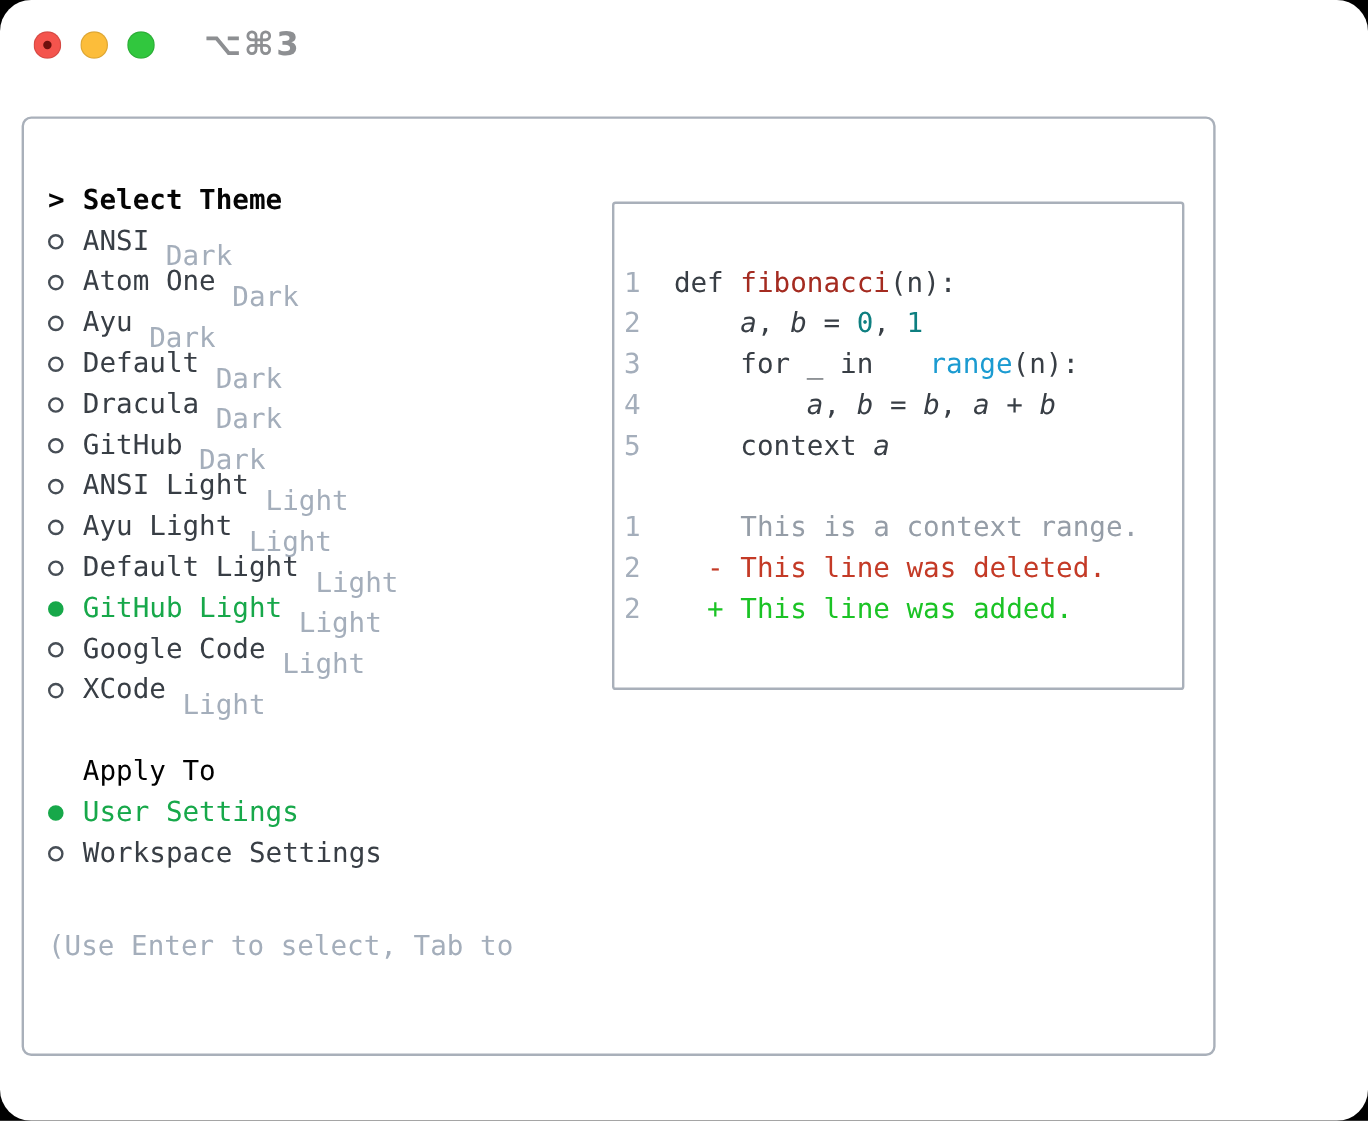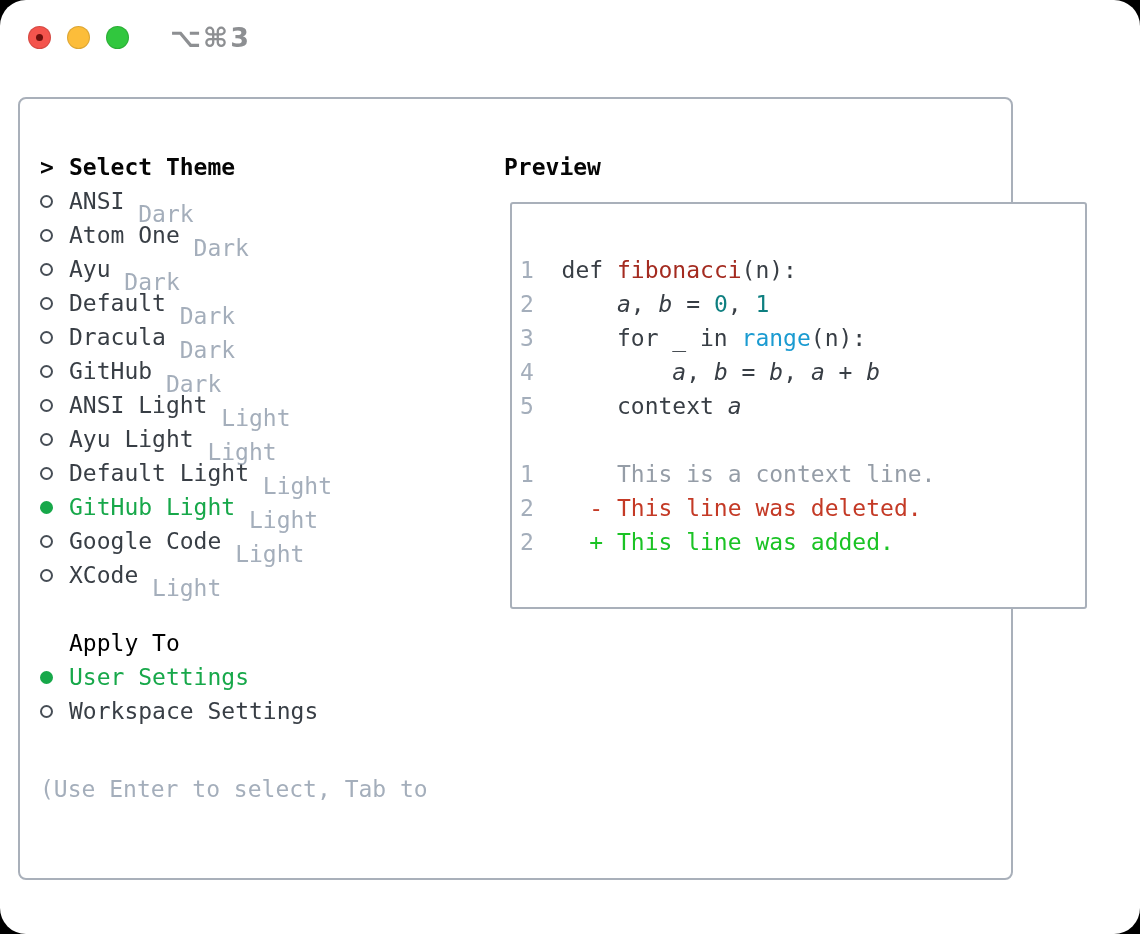--- a/index.html
+++ b/index.html
@@ -35,30 +35,30 @@
   .theme-row.selected .name{color:#17a84a;}
   .variant{color:#a4aebb;margin-left:0.6em;margin-top:25px;}
   .section-label{color:#000000;text-align:right;}
   .apply-row.selected .name{color:#17a84a;text-align:right;}
   .spacer{height:34px;}
   .hint div{height:34px;line-height:34px;font-size:23px;color:#a4aebb;white-space:pre;margin-top:10px;}
   
   .right-col{position:absolute;left:484px;top:51px;}
   .preview-title{height:34px;line-height:34px;font-size:23px;font-weight:bold;color:#050505;}
   .preview-box{
-    margin-left:6px;margin-top:18px;width:577px;height:407px;box-sizing:border-box;
+    margin-left:6px;margin-top:18px;width:477px;height:407px;box-sizing:border-box;
     border:2px solid #a9b0ba;border-radius:3px;padding:49px 0 0 8px;overflow:hidden;background:#fff;
   }
   .pline{height:34px;line-height:34px;font-size:23px;white-space:pre;}
   .pline .ln{color:#a4aebb;}
   .pline .pl{color:#383e45;}
   .pline .kw{color:#383e45;}
   .pline .fn{color:#a42b20;}
   .pline .nu{color:#0e7f80;}
-  .pline .ca{color:#1b9bd1;}
+  .pline .ca{color:#1b9bd1;margin-left:33px;}
   .pline .va{color:#383e45;font-style:italic;}
   .pline .ctx{color:#959da7;}
   .pline .del{color:#c43a26;}
   .pline .add{color:#1bc325;}
 </style>
 </head>
 <body>
 
 <div class="window">
 
@@ -107,28 +107,27 @@
         </div>
 
       <div class="spacer"></div>
 
       <div class="hint">
         <div>(Use Enter to select, Tab to</div>
       </div>
     </div>
 
     <div class="right-col">
-      <div class="preview-title">Preview</div>
       <div class="preview-box" id="preview-box">
           <div class="pline"><span class="ln">1</span><span class="pl">  </span><span class="kw">def </span><span class="fn">fibonacci</span><span class="pl">(n):</span></div>
           <div class="pline"><span class="ln">2</span><span class="pl">      </span><span class="va">a</span><span class="pl">, </span><span class="va">b</span><span class="pl"> = </span><span class="nu">0</span><span class="pl">, </span><span class="nu">1</span></div>
           <div class="pline"><span class="ln">3</span><span class="pl">      for _ in </span><span class="ca">range</span><span class="pl">(n):</span></div>
           <div class="pline"><span class="ln">4</span><span class="pl">          </span><span class="va">a</span><span class="pl">, </span><span class="va">b</span><span class="pl"> = </span><span class="va">b</span><span class="pl">, </span><span class="va">a</span><span class="pl"> + </span><span class="va">b</span></div>
           <div class="pline"><span class="ln">5</span><span class="pl">      context </span><span class="va">a</span></div>
           <div class="pline"></div>
-          <div class="pline"><span class="ln">1</span><span class="ctx">      This is a context line.</span></div>
+          <div class="pline"><span class="ln">1</span><span class="ctx">      This is a context range.</span></div>
           <div class="pline"><span class="ln">2</span><span class="pl">    </span><span class="del">- This line was deleted.</span></div>
           <div class="pline"><span class="ln">2</span><span class="pl">    </span><span class="add">+ This line was added.</span></div>
         </div>
     </div>
 
   </div>
 </div>
 
 </body></html>

